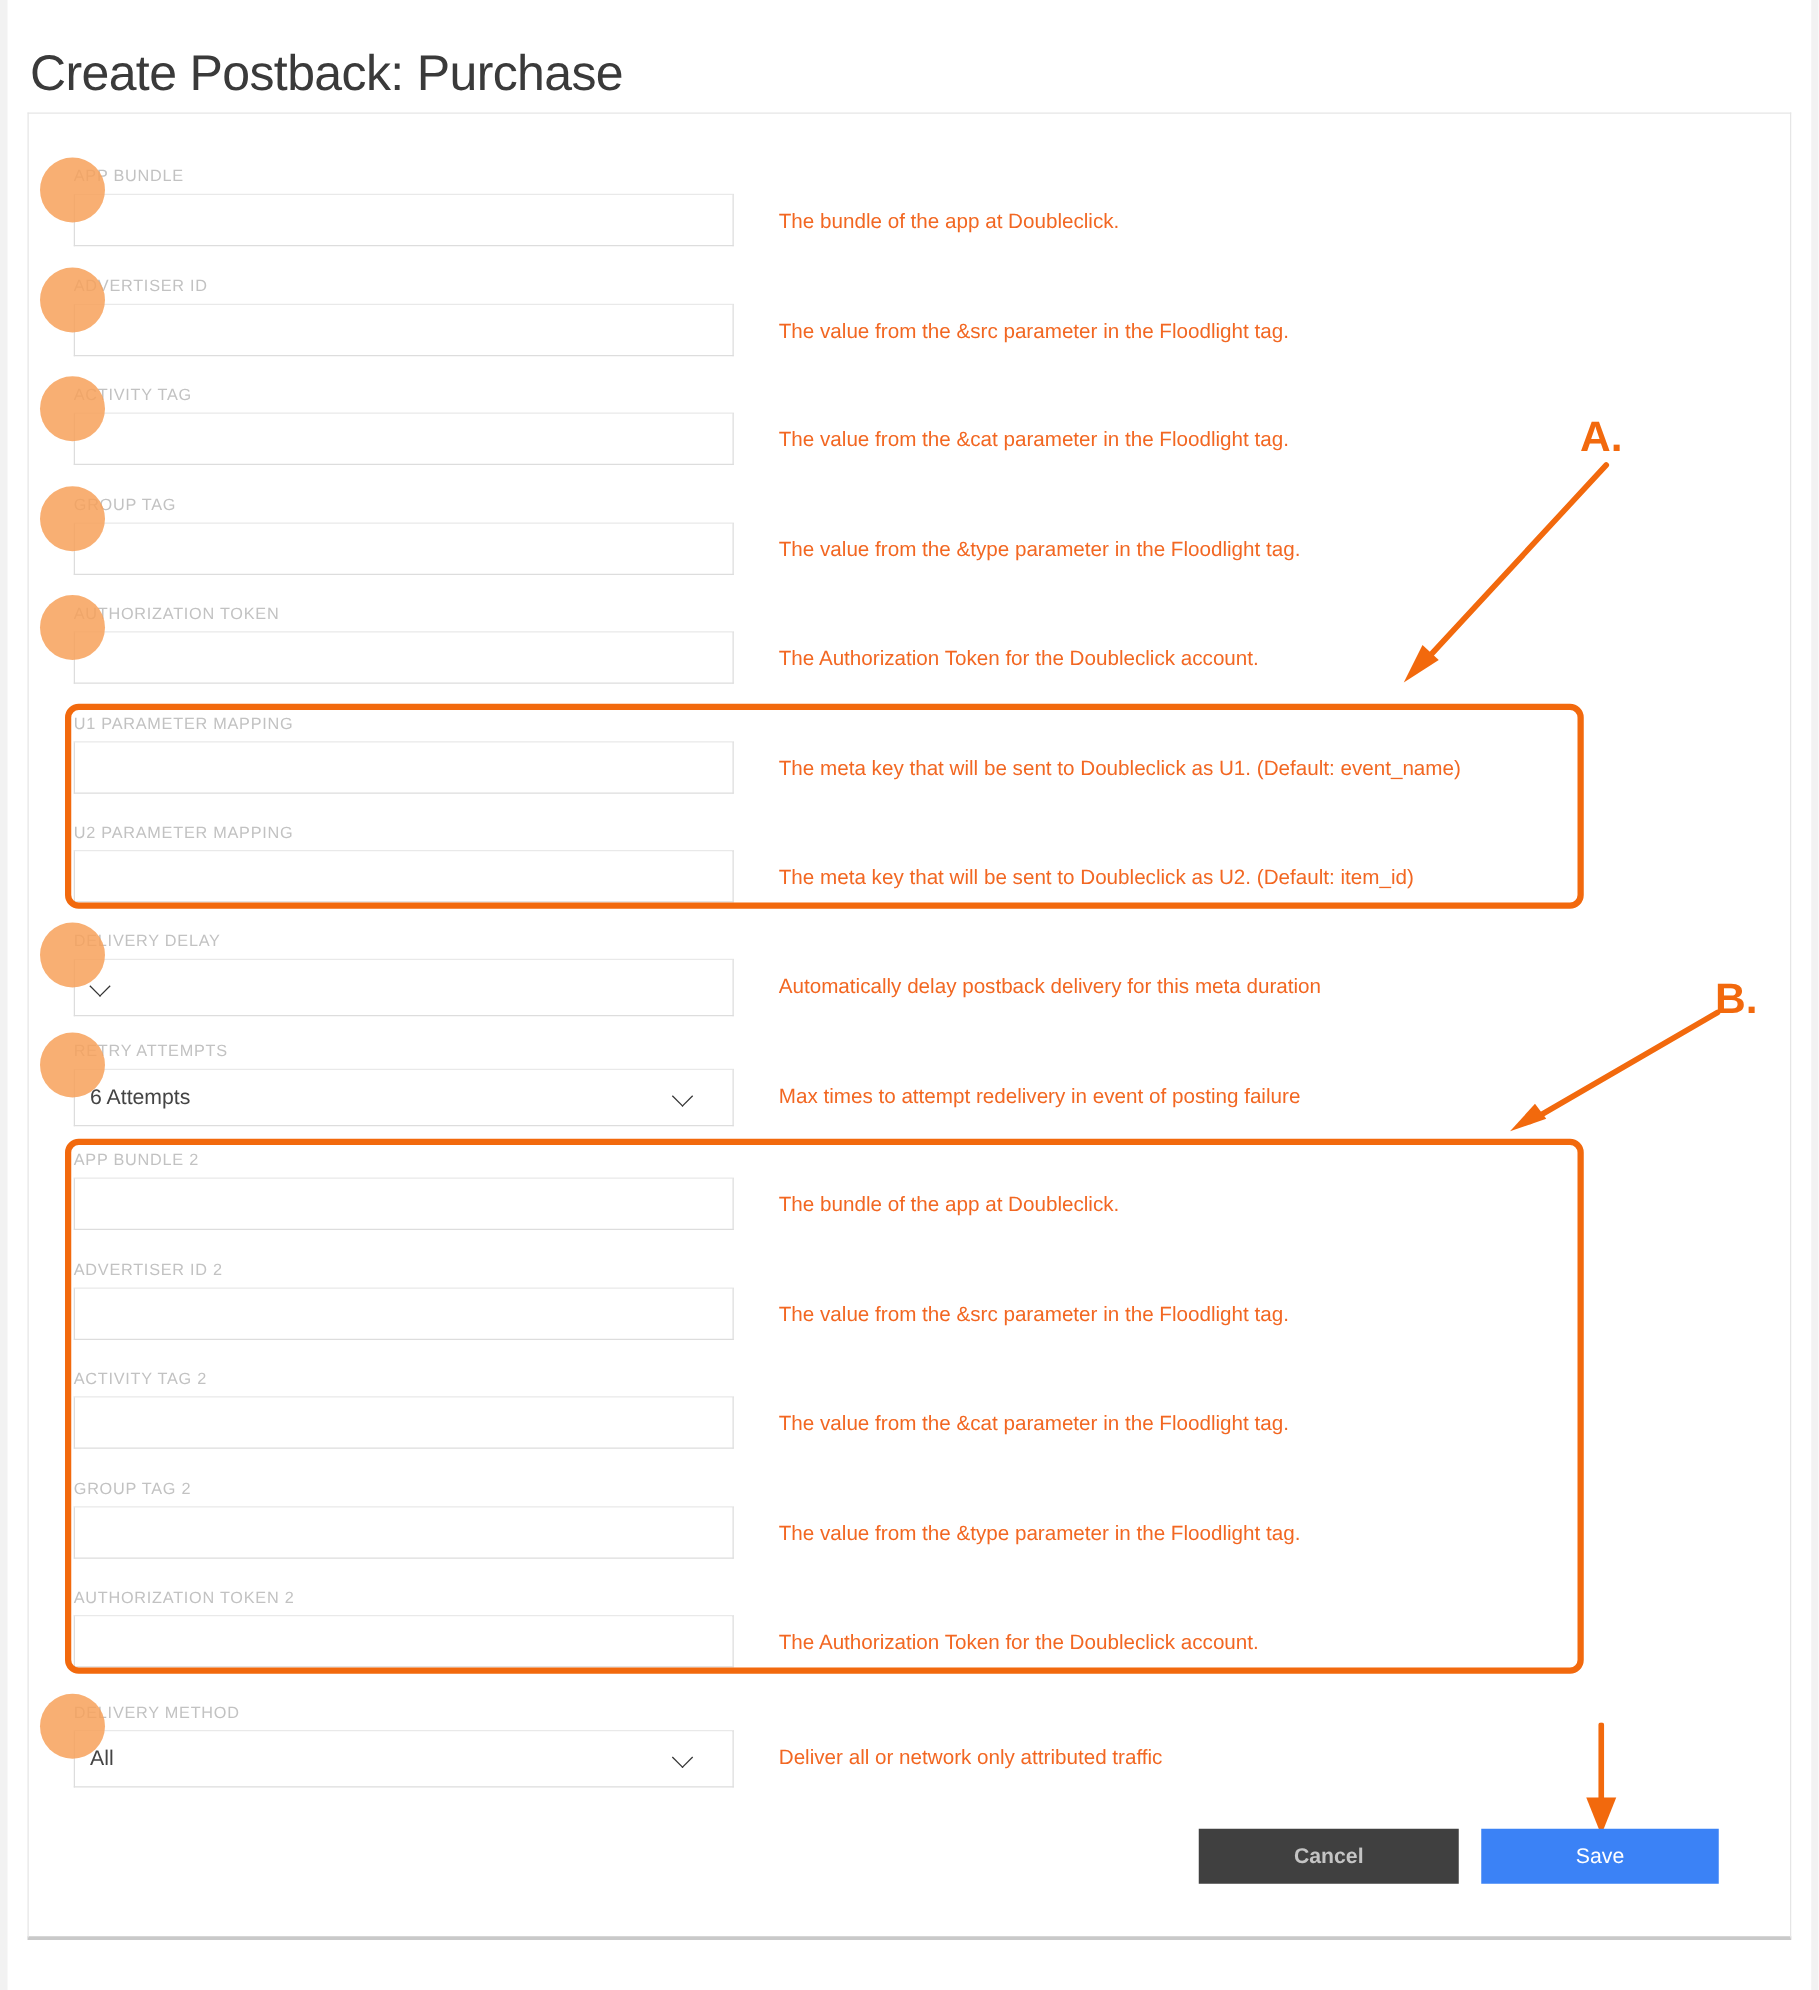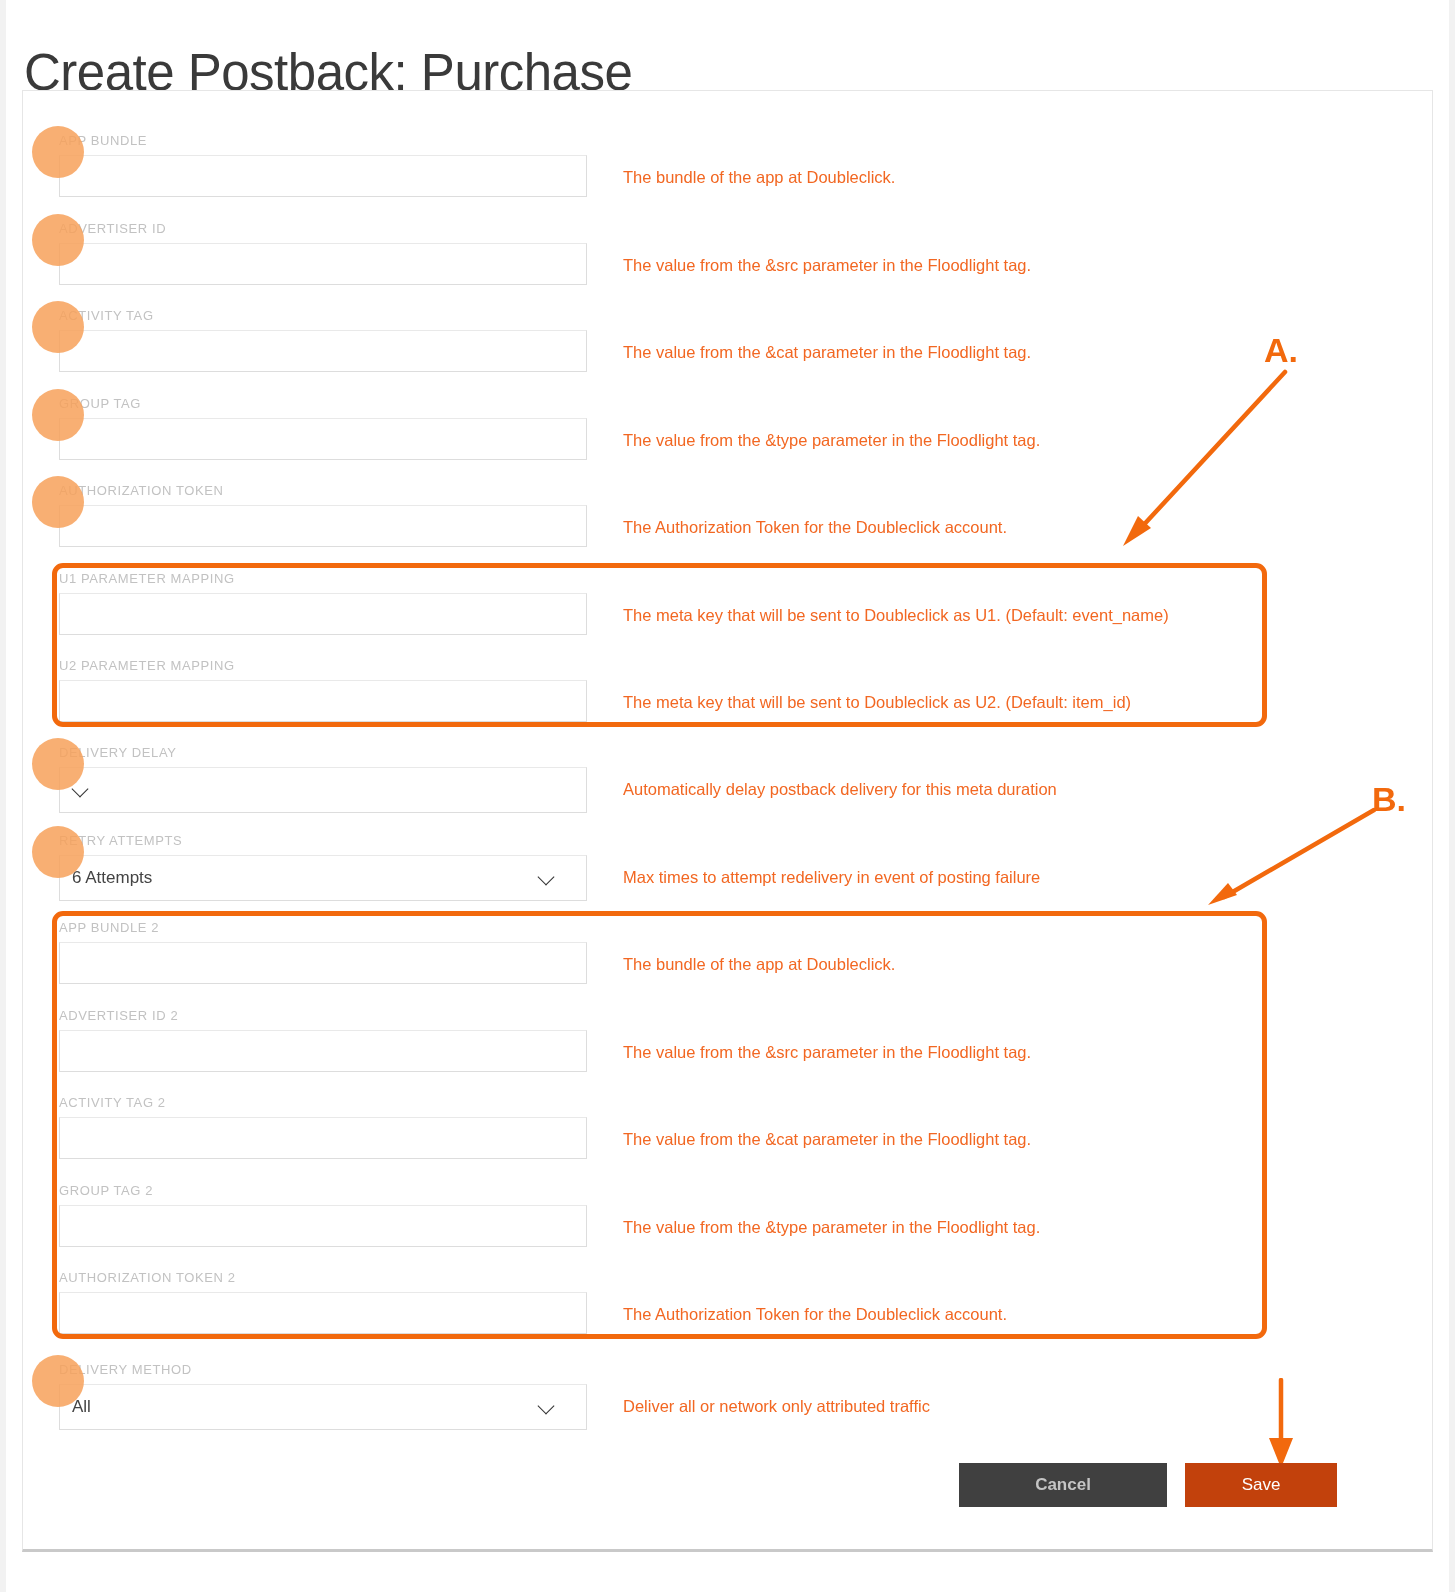--- a/index.html
+++ b/index.html
@@ -14,21 +14,21 @@
   
   .page-gutter-left, .page-gutter-right {
     position:absolute; top:0; bottom:0; width:6px; background:#f2f2f2;
   }
   .page-gutter-left { left:0; }
   .page-gutter-right { right:0; }
 
   .page-title {
     position:absolute;
     left: 24px; top: 8px;
-    font-size: 51px;
+    font-size: 40px;
     font-weight: 300;
     color: #3a3a3a;
     letter-spacing: -0.5px;
     line-height: 1.2;
     white-space: nowrap;
   }
 
   .card {
     position:absolute;
     left: 22px; top: 90px;
@@ -144,22 +144,22 @@
     border: none;
     font-family: "Liberation Sans", sans-serif;
   }
   .btn-cancel {
     width: 208px;
     background: #404040;
     color: #c4c4c4;
     font-weight: bold;
   }
   .btn-save {
-    width: 152px;
-    background: #c2410c;
+    width: 190px;
+    background: #3b82f6;
     color: #ffffff;
   }
 </style>
 </head>
 <body>
 
 <div class="page-gutter-left"></div>
 <div class="page-gutter-right"></div>
 
 <h1 class="page-title">Create Postback: Purchase</h1>

